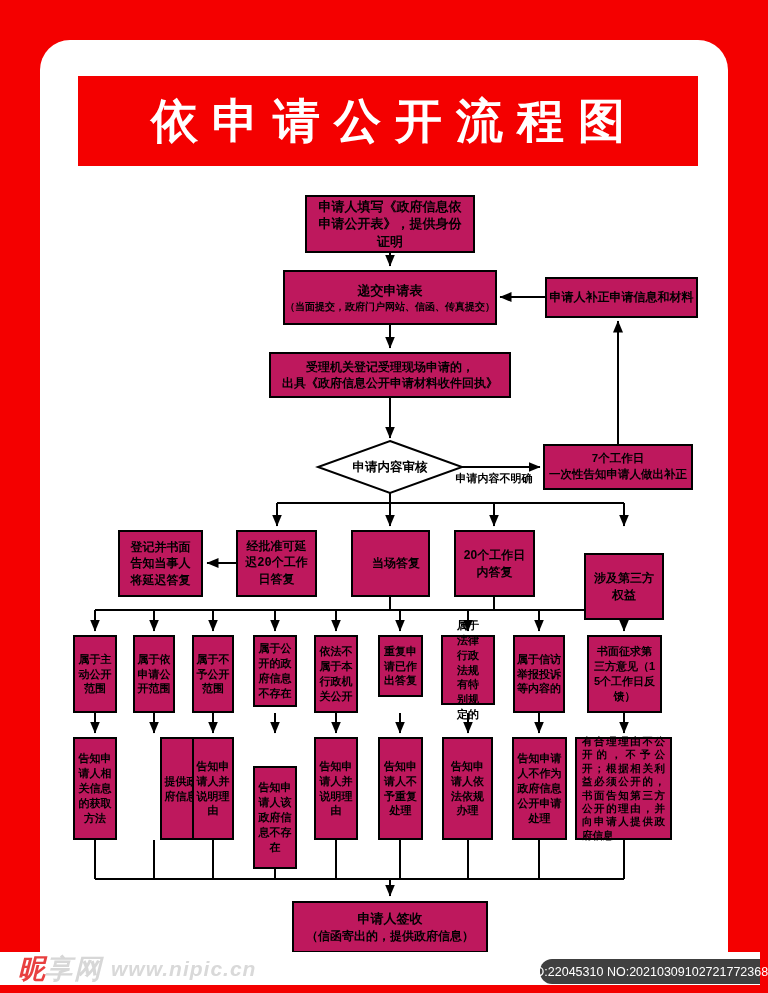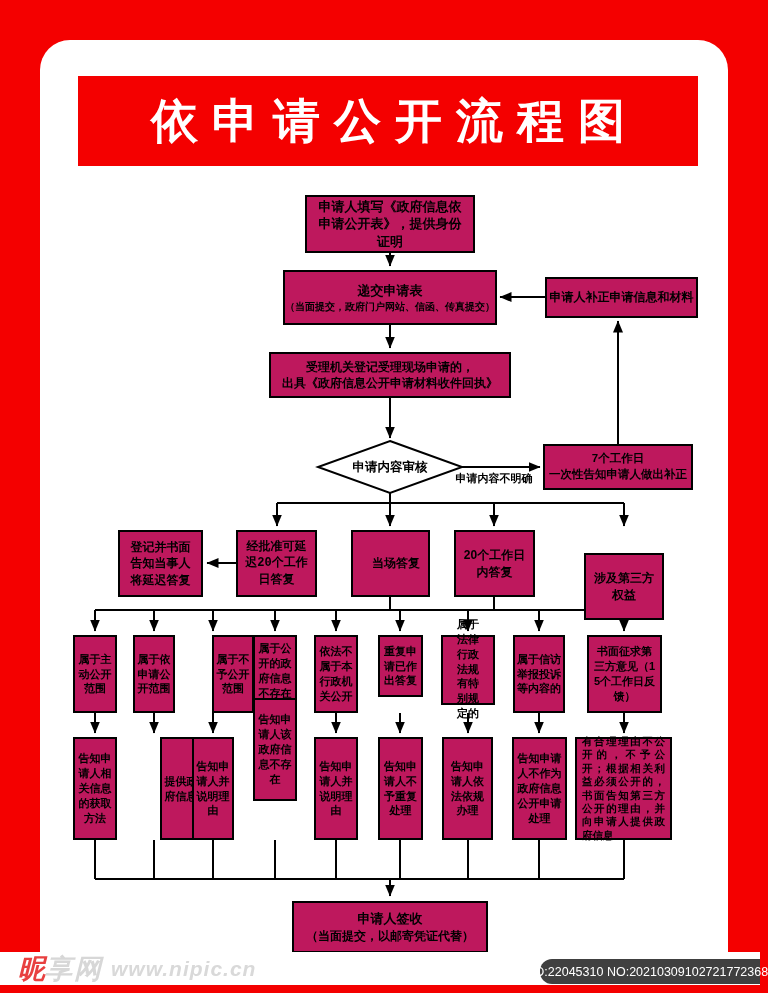--- a/index.html
+++ b/index.html
@@ -153,73 +153,73 @@
   <div class="bx f12" style="left:584px;top:530px;width:80px;height:67px;padding:0 6px;margin-top:23px;">
     <div>涉及第三方权益</div>
   </div>
 
   <div class="bx f11" style="left:73px;top:635px;width:44px;height:78px;padding:2px;">
     <div>属于主动公开范围</div>
   </div>
   <div class="bx f11" style="left:133px;top:635px;width:42px;height:78px;padding:2px;">
     <div>属于依申请公开范围</div>
   </div>
-  <div class="bx f11" style="left:192px;top:635px;width:42px;height:78px;padding:2px;margin-left:20px;">
+  <div class="bx f11" style="left:192px;top:635px;width:42px;height:78px;padding:2px;">
     <div>属于不予公开范围</div>
   </div>
   <div class="bx f11" style="left:253px;top:635px;width:44px;height:72px;padding:2px;">
     <div>属于公开的政府信息不存在</div>
   </div>
   <div class="bx f11" style="left:314px;top:635px;width:44px;height:78px;padding:2px;">
     <div>依法不属于本行政机关公开</div>
   </div>
   <div class="bx f11" style="left:378px;top:635px;width:45px;height:62px;padding:2px;">
     <div>重复申请已作出答复</div>
   </div>
-  <div class="bx f11" style="left:441px;top:635px;width:54px;height:70px;padding:10px;font-family:Liberation Mono, monospace;">
+  <div class="bx f11" style="left:441px;top:635px;width:54px;height:70px;padding:10px;">
     <div>属于法律行政法规有特别规定的</div>
   </div>
   <div class="bx f11" style="left:513px;top:635px;width:52px;height:78px;padding:2px;">
     <div>属于信访举报投诉等内容的</div>
   </div>
   <div class="bx f11" style="left:587px;top:635px;width:75px;height:78px;padding:2px 3px;">
     <div>书面征求第三方意见（15个工作日反馈）</div>
   </div>
 
   <div class="bx f11" style="left:73px;top:737px;width:44px;height:103px;padding:2px;">
     <div>告知申请人相关信息的获取方法</div>
   </div>
   <div class="bx f11" style="left:133px;top:737px;width:42px;height:103px;padding:2px;margin-left:27px;">
     <div>提供政府信息</div>
   </div>
   <div class="bx f11" style="left:192px;top:737px;width:42px;height:103px;padding:2px;">
     <div>告知申请人并说明理由</div>
   </div>
-  <div class="bx f11" style="left:253px;top:698px;width:44px;height:103px;padding:2px;">
+  <div class="bx f11" style="left:253px;top:766px;width:44px;height:103px;padding:2px;">
     <div>告知申请人该政府信息不存在</div>
   </div>
   <div class="bx f11" style="left:314px;top:737px;width:44px;height:103px;padding:2px;">
     <div>告知申请人并说明理由</div>
   </div>
   <div class="bx f11" style="left:378px;top:737px;width:45px;height:103px;padding:2px;">
     <div>告知申请人不予重复处理</div>
   </div>
   <div class="bx f11" style="left:442px;top:737px;width:51px;height:103px;padding:2px;">
     <div>告知申请人依法依规办理</div>
   </div>
   <div class="bx j" style="left:575px;top:737px;width:97px;height:103px;padding:4px 5px;font-size:10.5px;line-height:1.28;">
     <div>有合理理由不公开的，不予公开；根据相关利益必须公开的，书面告知第三方公开的理由，并向申请人提供政府信息</div>
   </div>
   <div class="bx f11" style="left:512px;top:737px;width:55px;height:103px;padding:2px;">
     <div>告知申请人不作为政府信息公开申请处理</div>
   </div>
 
   <div class="bx" style="left:292px;top:901px;width:196px;height:52px;padding:3px 2px;">
     <div class="f13">申请人签收</div>
-    <div class="f12" style="white-space:nowrap;">（当面提交，以邮寄凭证代替）</div>
+    <div class="f12" style="white-space:nowrap;">（信函寄出的，提供政府信息）</div>
   </div>
 
   <div id="bottombar"></div>
   <div id="sitemark">
     <span class="c1">昵</span>
     <span class="c2">享网</span>
     <span class="c3">www.nipic.cn</span>
   </div>
   <div id="idbadge">ID:22045310 NO:20210309102721772368</div>
 </div>

